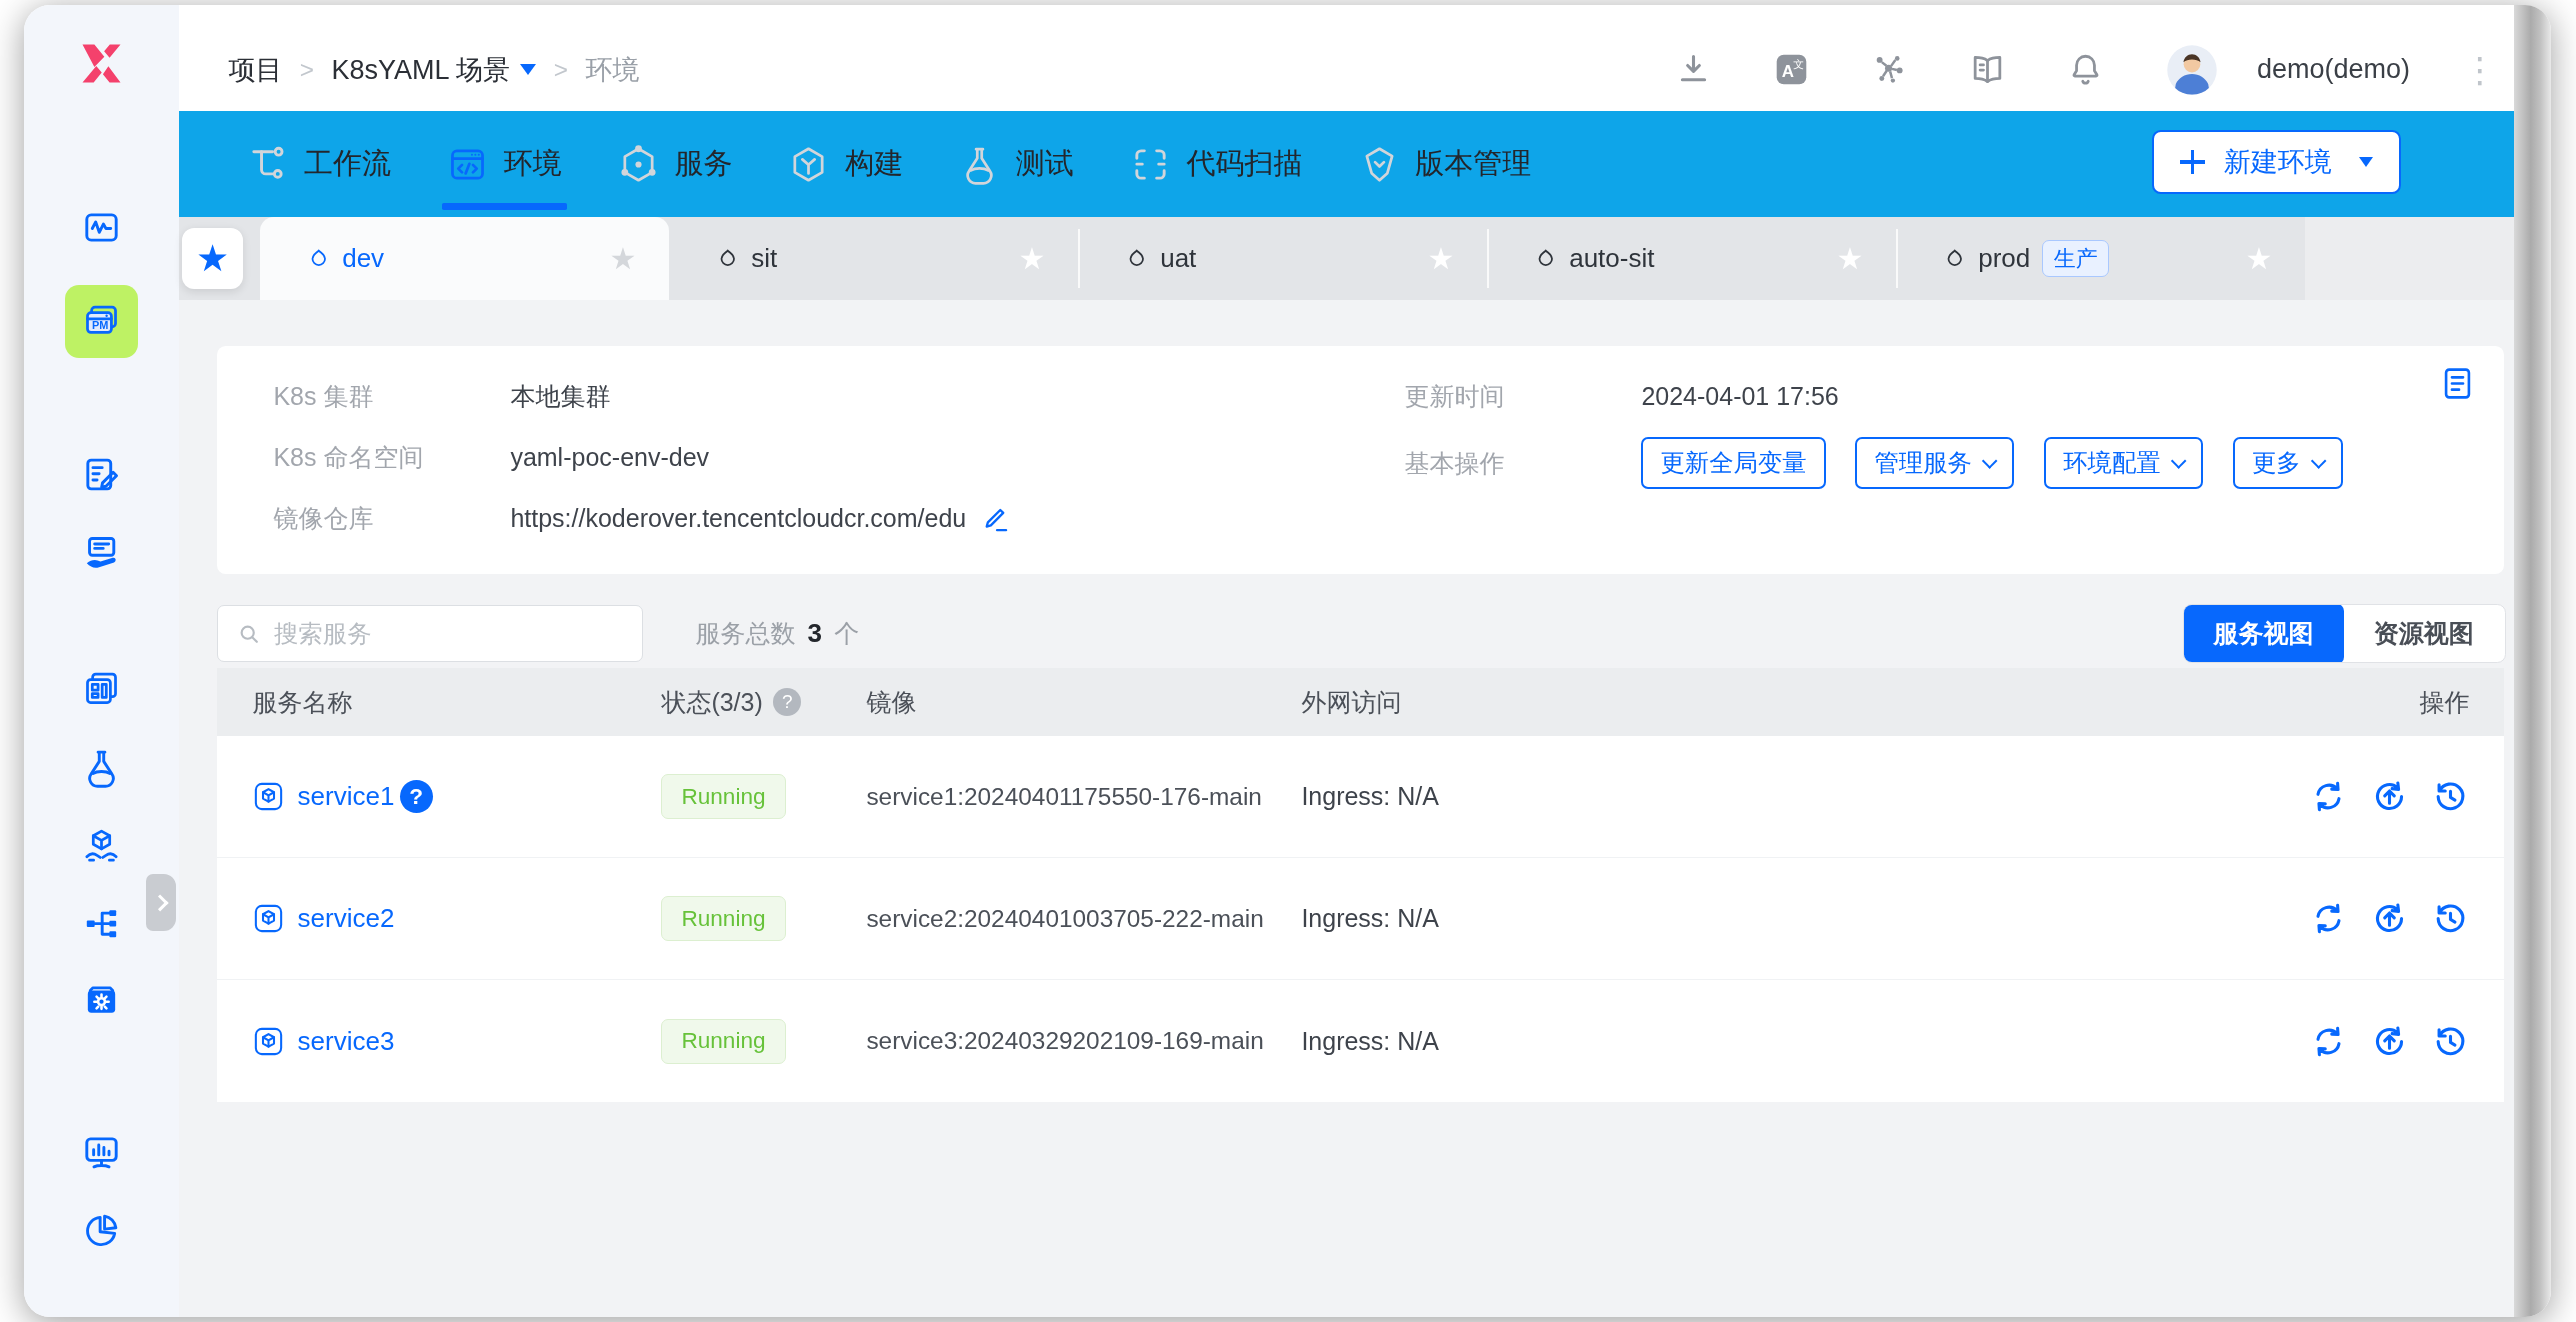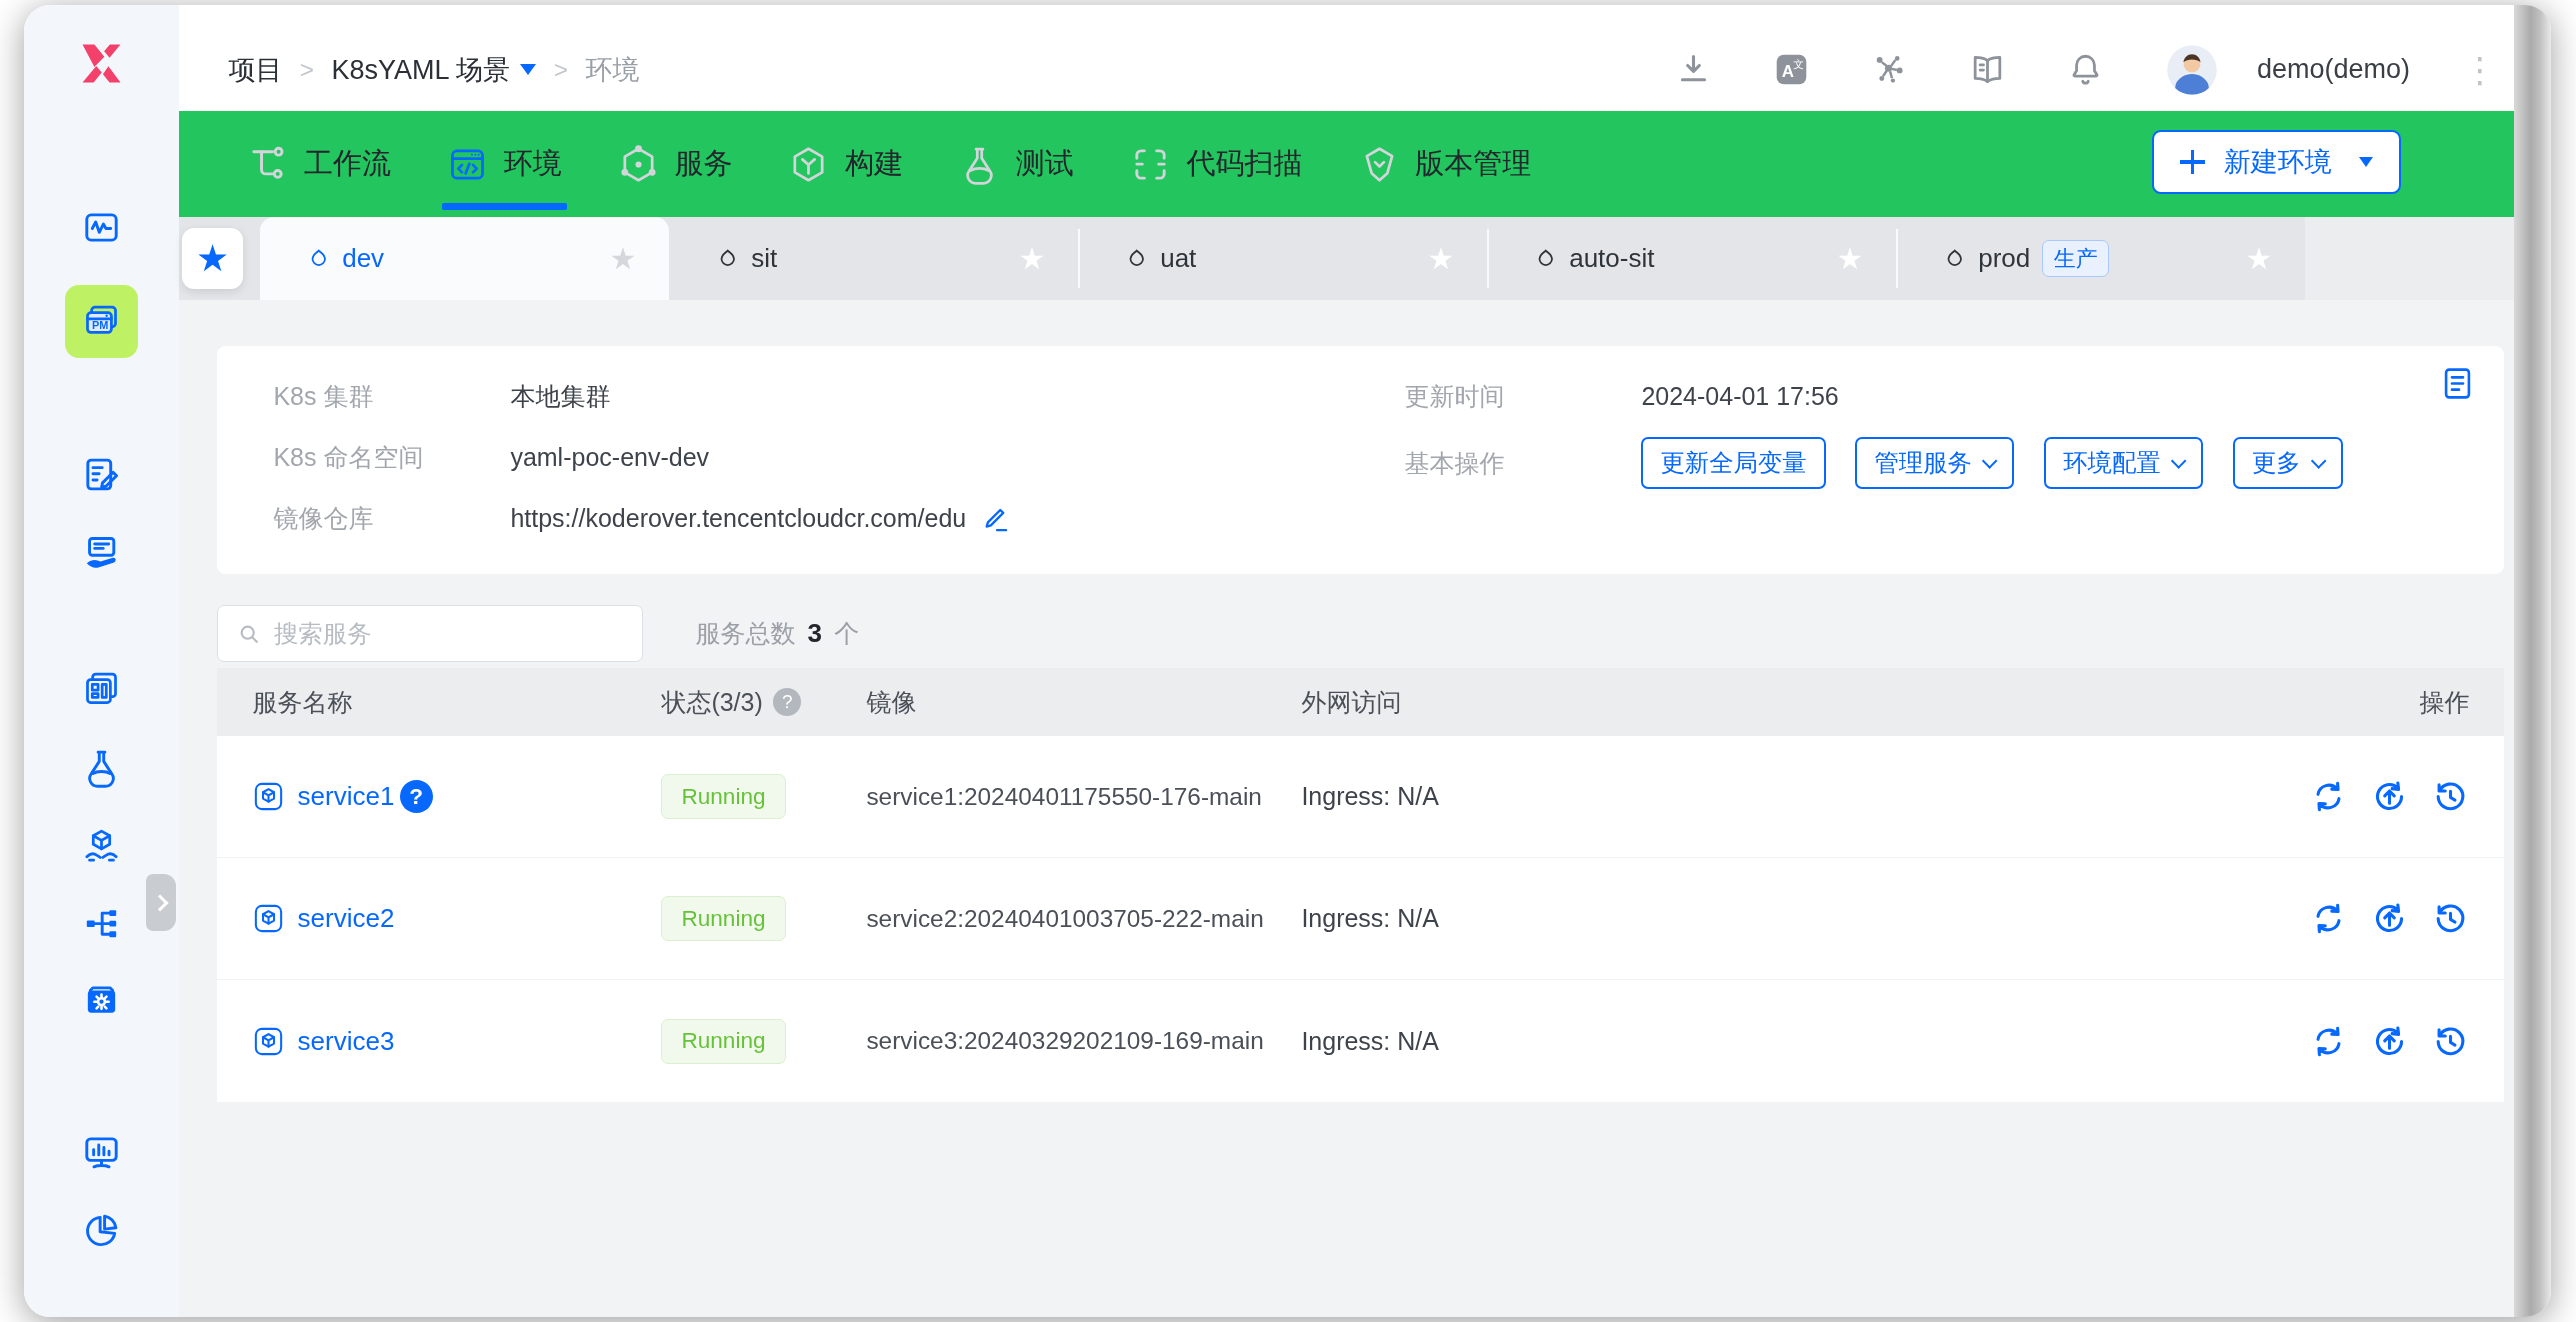--- a/index.html
+++ b/index.html
@@ -34,21 +34,21 @@
   .crumb-current{color:#9aa0a8;}
   .tri-down{width:0;height:0;border-left:8.7px solid transparent;border-right:8.7px solid transparent;border-top:11.3px solid var(--accent);}
   .topbar-right{margin-left:auto;display:flex;align-items:center;gap:61px;margin-right:26px;}
   .tb-icon{width:37px;height:37px;color:var(--gray-icon);}
   .avatar{width:54px;height:54px;border-radius:50%;overflow:hidden;}
   .user-name{font-size:27px;color:#3a3f46;margin-left:-22.6px;}
   .kebab{width:17.4px;display:flex;justify-content:center;}
   .kebab::before{content:"\22EE";color:#c0c5cb;font-size:35px;line-height:1;}
 
   
-  .navrow{position:absolute;left:155px;top:106px;right:37px;height:106px;background:#22c55e;}
+  .navrow{position:absolute;left:155px;top:106px;right:37px;height:106px;background:#0ea5e9;}
   .nav-tabs{display:flex;align-items:center;gap:56px;margin-left:68px;height:100%;}
   .nav-tab{display:flex;align-items:center;gap:15.7px;font-size:29px;color:#23262c;height:100%;position:relative;cursor:pointer;}
   .nav-tab svg{width:41px;height:41px;color:#d2d5da;}
   .nav-tab.active svg{color:var(--accent);}
   .nav-tab.active::after{content:"";position:absolute;left:-5.2px;right:-5.2px;bottom:7px;height:7px;border-radius:1.7px;background:var(--accent);}
   .new-env-btn{position:absolute;right:113px;top:19px;height:64px;border:2.6px solid var(--accent);border-radius:8.7px;
     background:#fff;color:var(--accent);font-size:27px;display:flex;align-items:center;gap:19px;padding:0 26px;cursor:pointer;}
   .plus{position:relative;width:24.4px;height:24.4px;}
   .plus::before,.plus::after{content:"";position:absolute;background:var(--accent);}
   .plus::before{left:10.4px;top:0;width:3.5px;height:24.4px;}
@@ -459,20 +459,24 @@
           <circle cx="10.8" cy="10.8" r="5.6"></circle>
             <path d="M15 15l4.2 4.2"></path>
         </svg>
         <input type="text" placeholder="搜索服务" style="">
       </div>
       <div class="total">
         <span>服务总数</span>
         <b>3</b>
         <span>个</span>
       </div>
+      <div class="view-toggle">
+        <div class="view-seg active">服务视图</div>
+        <div class="view-seg">资源视图</div>
+      </div>
     </div>
 
     <div class="table">
       <div class="thead">
         <div class="th">服务名称</div>
         <div class="th">
           <span>状态(3/3)</span>
           <span class="help-gray">?</span>
         </div>
         <div class="th">镜像</div>

